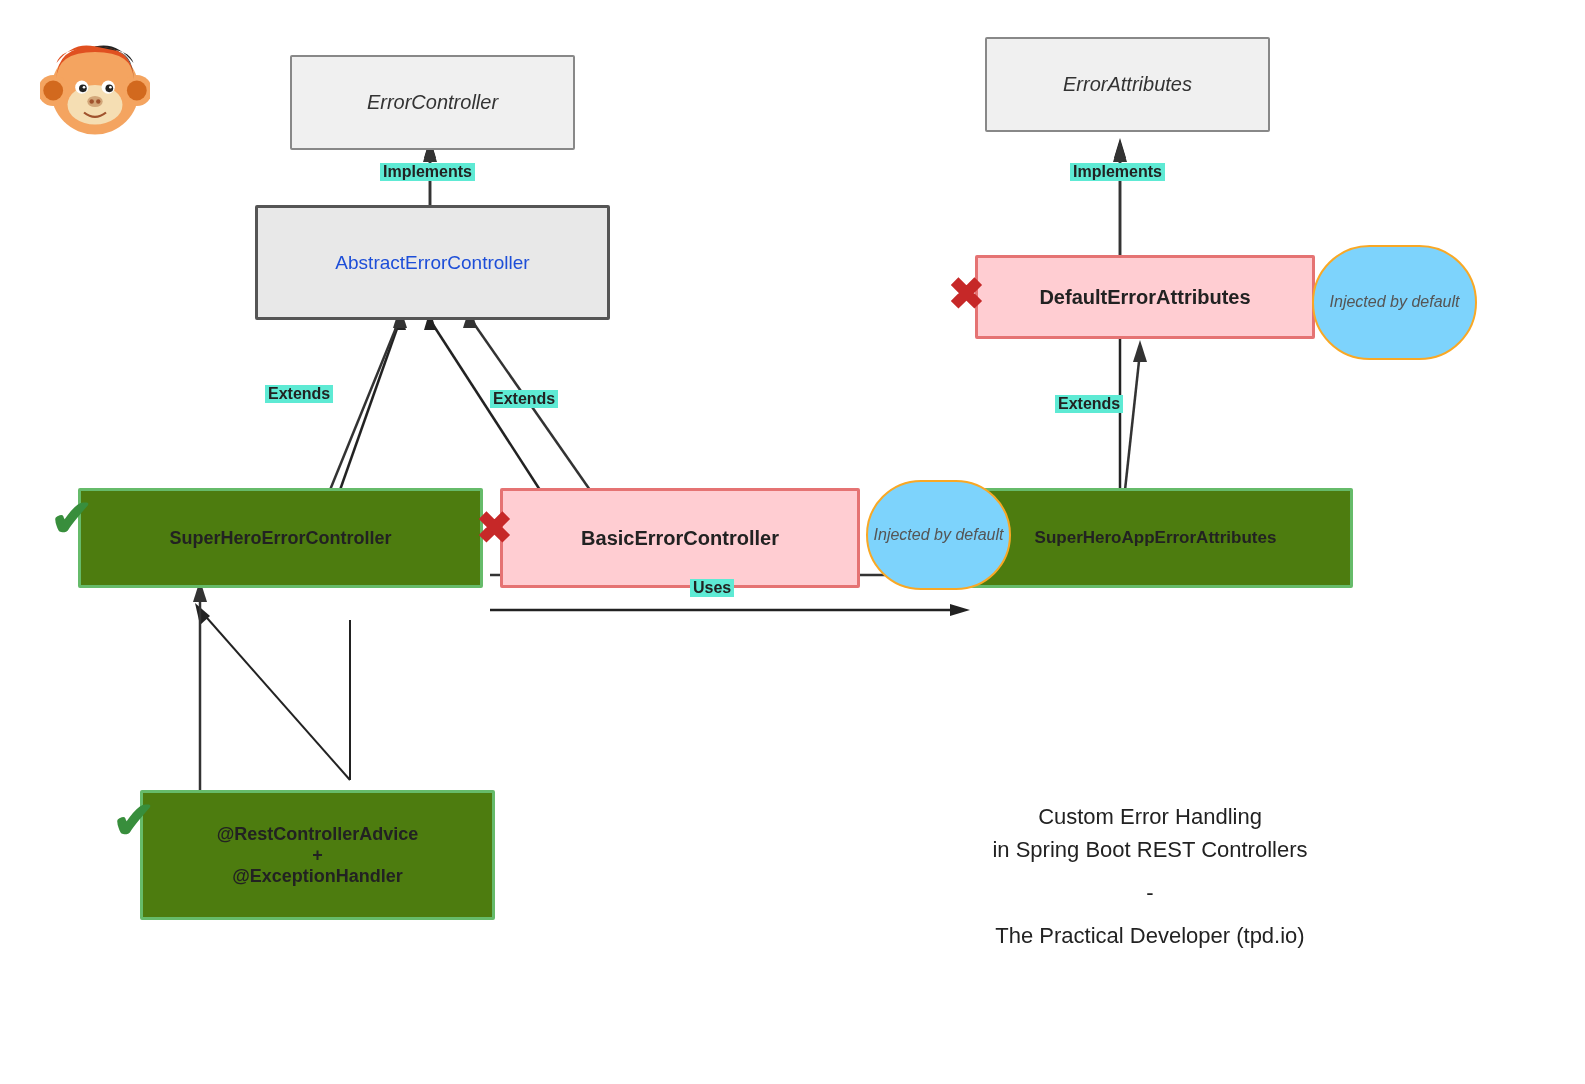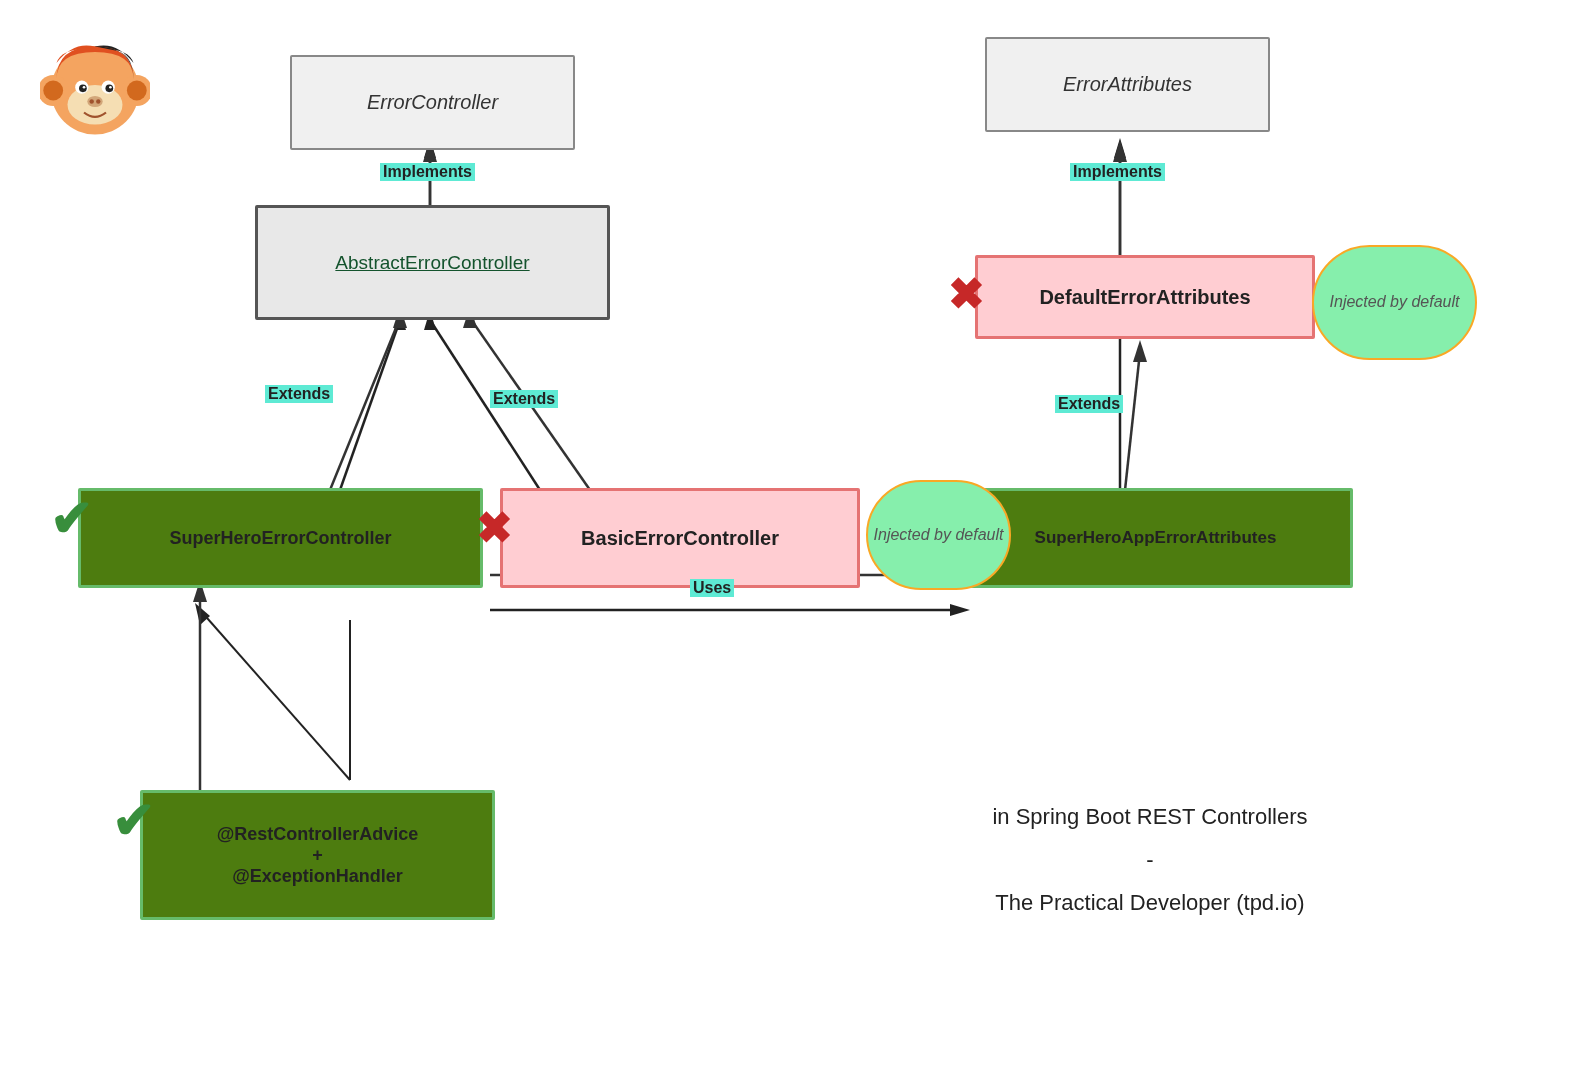--- a/index.html
+++ b/index.html
@@ -66,21 +66,21 @@
       position: absolute;
       color: #c62828;
       font-size: 44px;
       font-weight: 900;
       z-index: 10;
     }
 
     
     .cloud-bubble {
       position: absolute;
-      background: #86efac;
+      background: #7dd3fc;
       border: 2px solid #f9a825;
       border-radius: 50%;
       display: flex;
       align-items: center;
       justify-content: center;
       text-align: center;
       font-style: italic;
       font-size: 17px;
       color: #555;
       padding: 3px;
@@ -223,21 +223,21 @@
 
   <div class="box box-gray" style="left:290px;top:55px;width:285px;height:95px;">
     <span class="box-italic">ErrorController</span>
   </div>
 
   <div class="box box-gray" style="left:985px;top:37px;width:285px;height:95px;">
     <span class="box-italic">ErrorAttributes</span>
   </div>
 
   <div class="box box-gray-dark" style="left:255px;top:205px;width:355px;height:115px;">
-    <span style="color:#14532d;font-size:19px;text-decoration:underline;">AbstractErrorController</span>
+    <span style="color:#1d4ed8;font-size:19px;">AbstractErrorController</span>
   </div>
 
   <div class="box box-red" style="left:975px;top:255px;width:340px;height:84px;">
     <span class="box-bold" style="font-size:20px;">DefaultErrorAttributes</span>
   </div>
 
   <div class="xmark" style="left:948px;top:268px;">✖</div>
 
   <div class="box box-green" style="left:78px;top:488px;width:405px;height:100px;">
     <span class="box-bold" style="font-size:18px;">SuperHeroErrorController</span>
@@ -276,18 +276,19 @@
   </div>
 
   <div class="arrow-label" style="left:380px;top:163px;">Implements</div>
   <div class="arrow-label" style="left:1070px;top:163px;">Implements</div>
   <div class="arrow-label" style="left:265px;top:385px;">Extends</div>
   <div class="arrow-label" style="left:490px;top:390px;">Extends</div>
   <div class="arrow-label" style="left:1055px;top:395px;">Extends</div>
   <div class="arrow-label" style="left:690px;top:555px;margin-top:24px;">Uses</div>
 
   <div class="caption" style="left:840px;top:800px;width:620px;">
+    <div>Custom Error Handling</div>
     <div>in Spring Boot REST Controllers</div>
     <div style="margin:10px 0;">-</div>
     <div>The Practical Developer (tpd.io)</div>
   </div>
 
 </div>
 
 </body></html>

